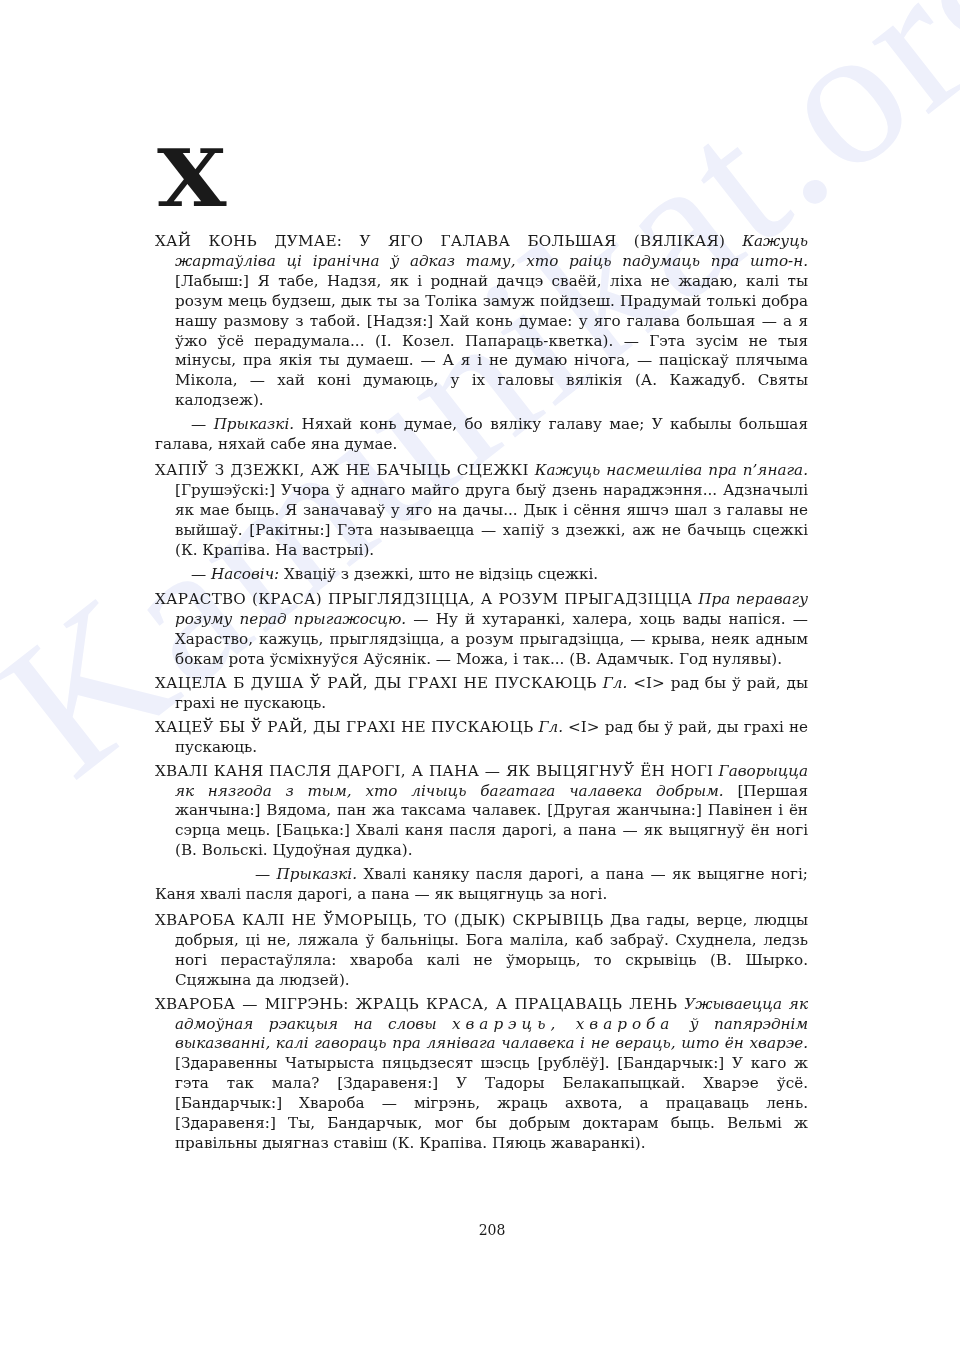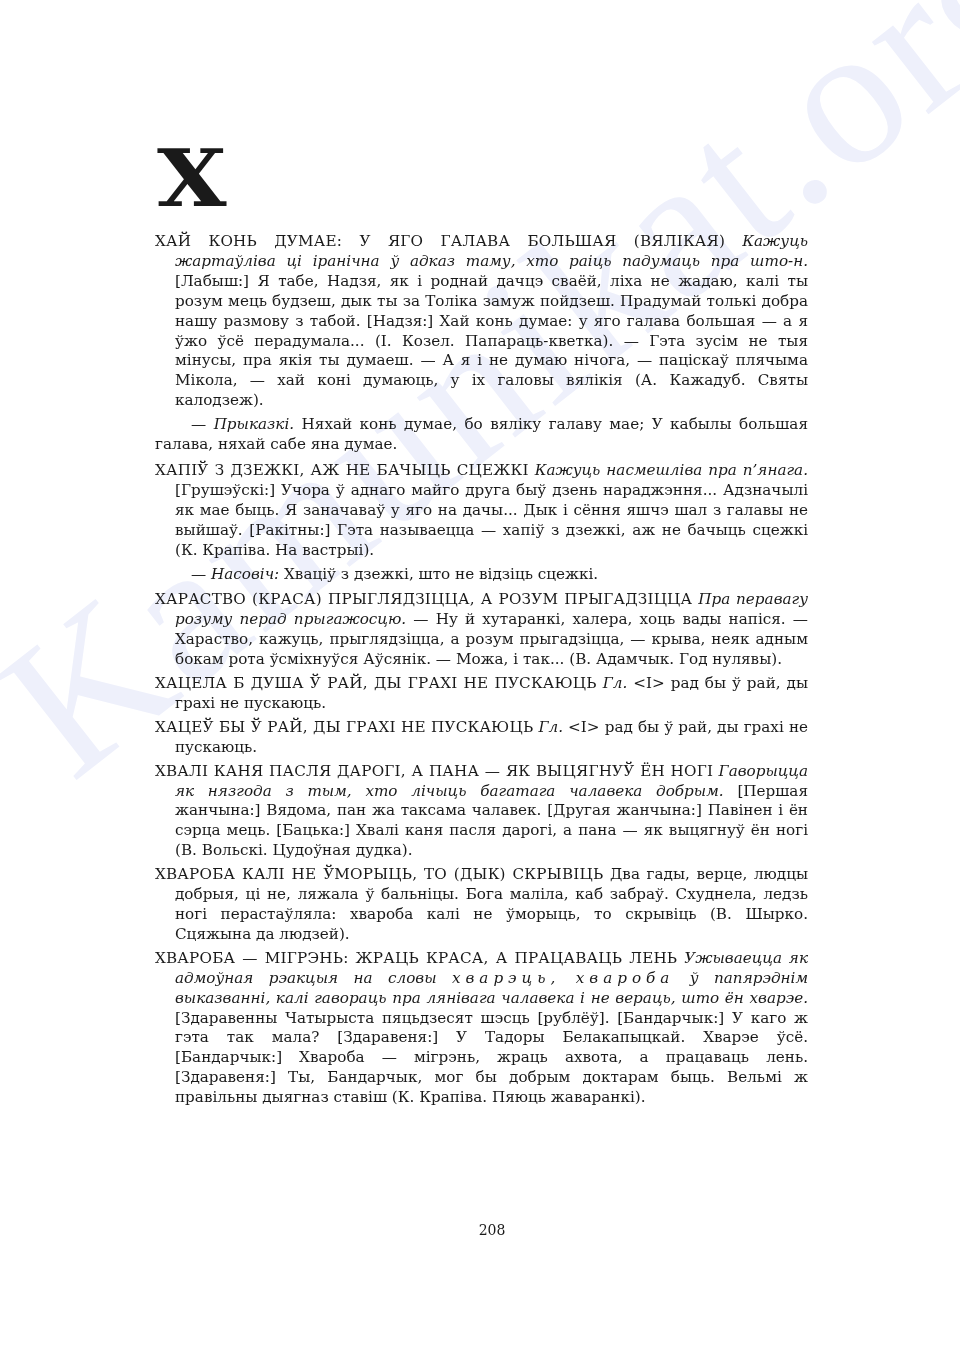--- a/index.html
+++ b/index.html
@@ -72,20 +72,25 @@
       <span class="hw">ХАЦЕЎ БЫ Ў РАЙ, ДЫ ГРАХІ НЕ ПУСКАЮЦЬ</span>
       <span class="it">Гл.</span>
       <span>&lt;І&gt; рад бы ў рай, ды грахі не пускаюць.</span>
     </p>
 
     <p class="entry">
       <span class="hw">ХВАЛІ КАНЯ ПАСЛЯ ДАРОГІ, А ПАНА — ЯК ВЫЦЯГНУЎ ЁН НОГІ</span>
       <span class="it">Гаворыцца як нязгода з тым, хто лічыць багатага чалавека добрым.</span>
       <span>[Першая жанчына:] Вядома, пан жа таксама чалавек. [Другая жанчына:] Павінен і ён сэрца мець. [Бацька:] Хвалі каня пасля дарогі, а пана — як выцягнуў ён ногі (В. Вольскі. Цудоўная дудка).</span>
     </p>
+    <p class="note wide">
+      <span>—</span>
+      <span class="it">Прыказкі.</span>
+      <span>Хвалі каняку пасля дарогі, а пана — як выцягне ногі; Каня хвалі пасля дарогі, а пана — як выцягнуць за ногі.</span>
+    </p>
 
     <p class="entry">
       <span class="hw">ХВАРОБА КАЛІ НЕ ЎМОРЫЦЬ, ТО (ДЫК) СКРЫВІЦЬ</span>
       <span>Два гады, верце, людцы добрыя, ці не, ляжала ў бальніцы. Бога маліла, каб забраў. Схуднела, ледзь ногі перастаўляла: хвароба калі не ўморыць, то скрывіць (В. Шырко. Сцяжына да людзей).</span>
     </p>
 
     <p class="entry">
       <span class="hw">ХВАРОБА — МІГРЭНЬ: ЖРАЦЬ КРАСА, А ПРАЦАВАЦЬ ЛЕНЬ</span>
       <span class="it">Ужываецца як адмоўная рэакцыя на словы</span>
       <span class="spaced">хварэць,</span>

